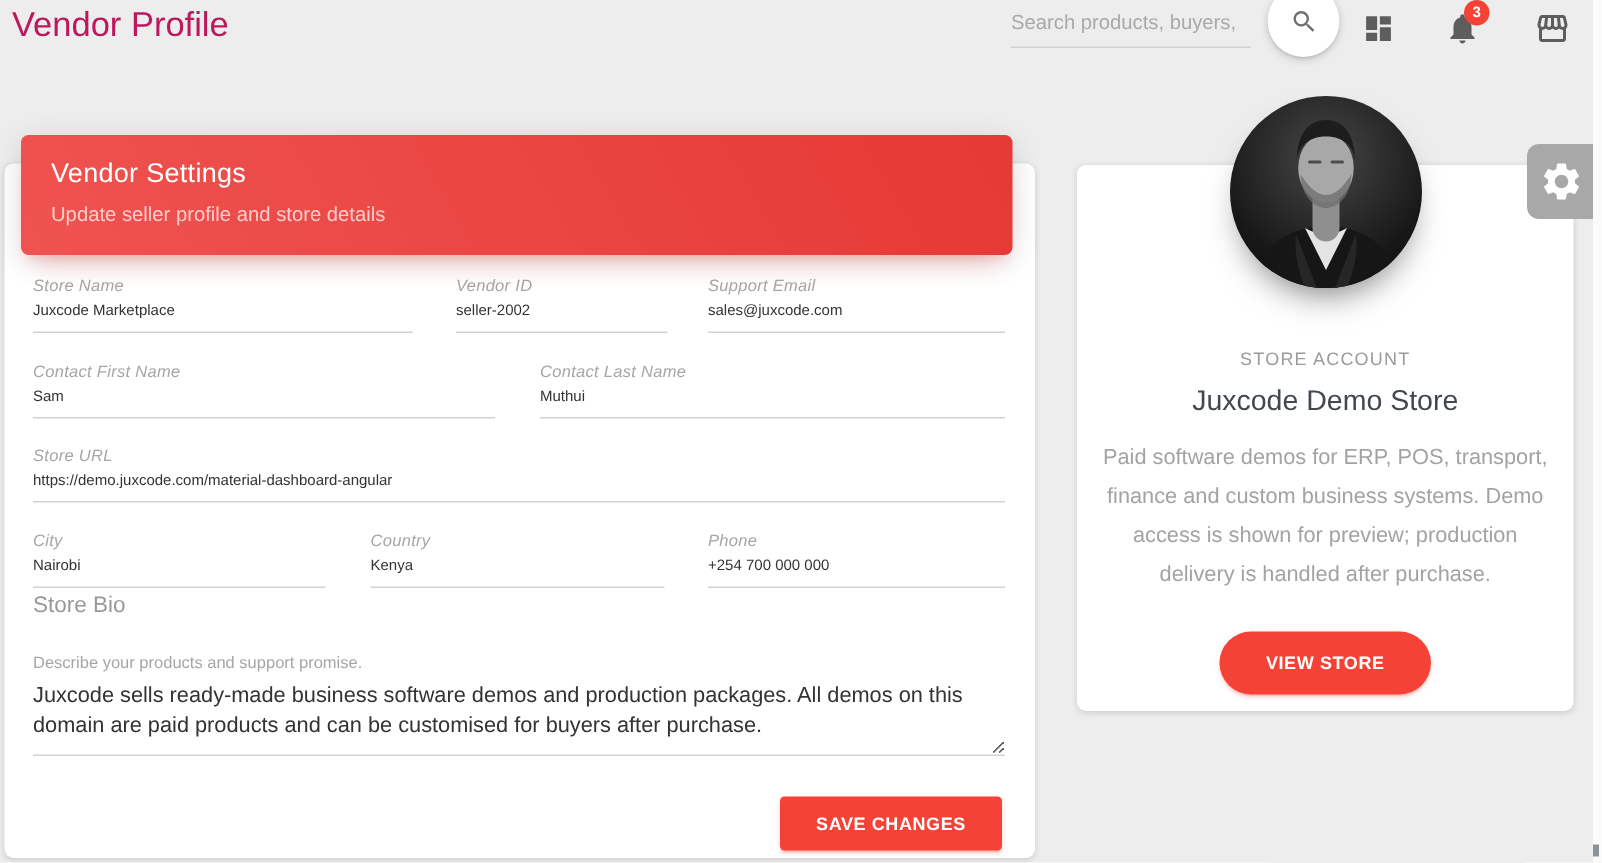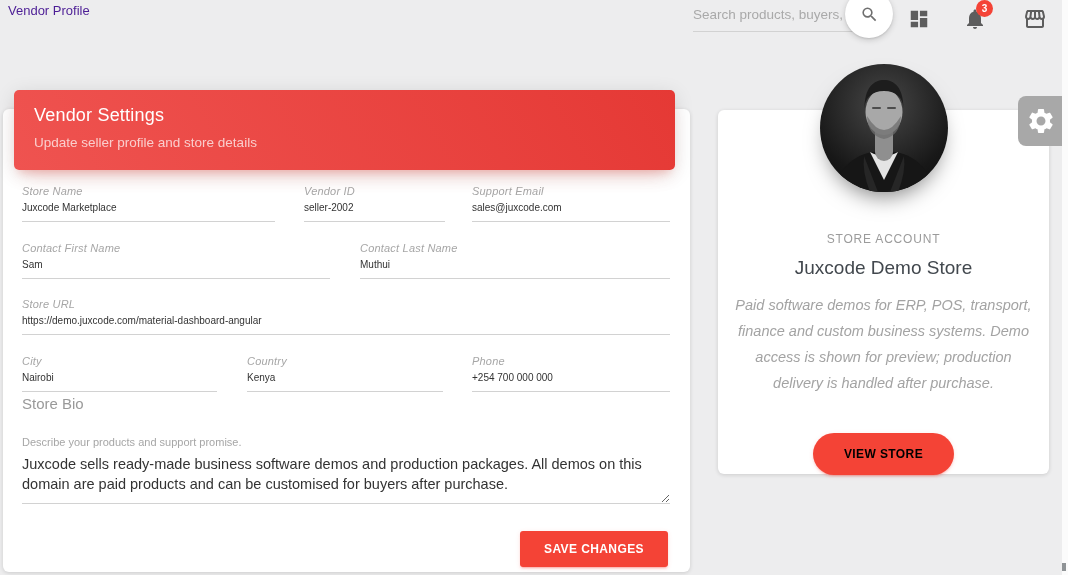--- a/index.html
+++ b/index.html
@@ -7,23 +7,23 @@
   body {
     position:relative;
     background:#ededee;
     font-family:"Liberation Sans", sans-serif;
     -webkit-font-smoothing:antialiased;
   }
 
   
   .page-title {
     position:absolute; left:8px; top:3px;
-    font-size:13px; color:#4c1d95; font-weight:400;
-  }
-  .search-wrap { position:absolute; left:693px; top:0; width:160px; }
+    font-size:23px; color:#be185d; font-weight:400;
+  }
+  .search-wrap { position:absolute; left:674px; top:0; width:160px; }
   .search-input {
     width:160px; background:transparent; border:none; outline:none;
     border-bottom:1px solid #d2d2d2;
     font-family:inherit; font-size:13.5px; color:#3c4858;
     padding:7px 0 9px;
   }
   .search-input::placeholder { color:#a9a9a9; }
   .search-btn {
     position:absolute; left:845px; top:-10px;
     width:48px; height:48px; border-radius:50%;
@@ -120,26 +120,26 @@
   .avatar {
     position:absolute; left:820px; top:64px; width:128px; height:128px;
     border-radius:50%; overflow:hidden; z-index:4;
     box-shadow:0 12px 22px -8px rgba(0,0,0,.5);
   }
   .profile-tag {
     font-size:12px; color:#9b9b9b; letter-spacing:.8px; font-weight:400;
   }
   .profile-name { font-size:19px; color:#42484e; font-weight:400; margin-top:11px; }
   .profile-desc {
-    margin:13px auto 16px; width:306px;
-    font-size:14.5px; color:#a3a3a3; line-height:26px;font-style:italic;
+    margin:13px auto 4px; width:306px;
+    font-size:14.5px; color:#a3a3a3; line-height:26px;
   }
   .view-store-btn {
     display:inline-block; margin-top:21px;
-    background:#f44336; color:#000000; border:none; border-radius:25px;
+    background:#f44336; color:#ffffff; border:none; border-radius:25px;
     font-family:inherit; font-size:12px; font-weight:bold; letter-spacing:.4px;
     padding:14px 31px; cursor:pointer;
     box-shadow:0 2px 2px 0 rgba(244,67,54,.14),
                0 3px 1px -2px rgba(244,67,54,.2),
                0 1px 5px 0 rgba(244,67,54,.12);
   }
 
   
   .settings-fab {
     position:absolute; left:1018px; top:96px; width:45px; height:50px;

